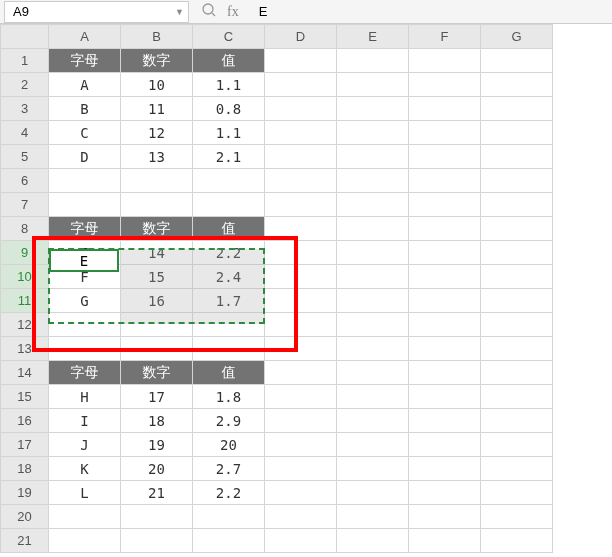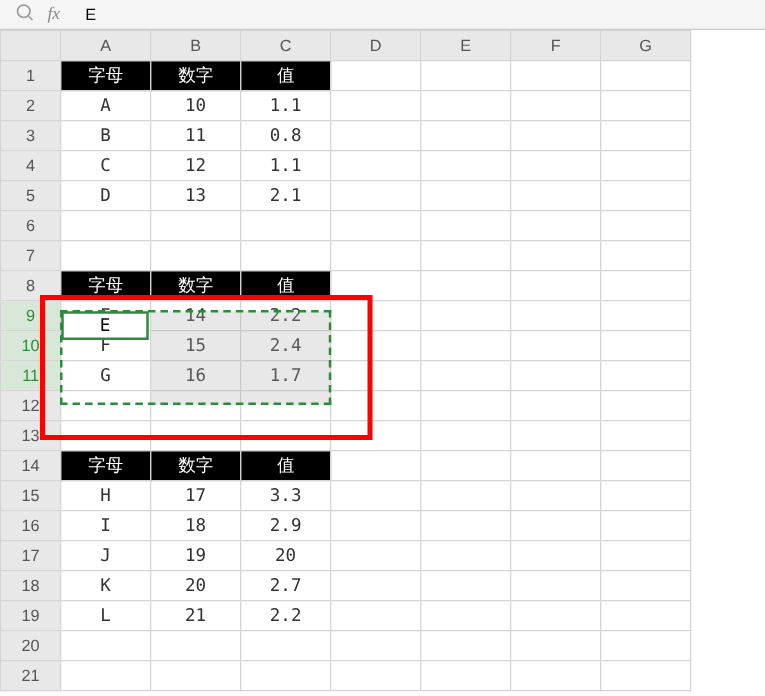--- a/index.html
+++ b/index.html
@@ -89,21 +89,21 @@
     font-size: 13px;
   }
   td.cell {
     background: #fff;
     font-family: "Consolas","SimSun",monospace;
     font-size: 14px;
   }
   
   
   td.tbl-header {
-    background: #000000;
+    background: #737373;
     color: #fff;
     border: 1px solid #9bc2e6;
     font-family: Liberation Serif, serif;
   }
   td.tbl-body {
     border: 1px solid #9bc2e6;
     color: #333;
   }
   
   
@@ -133,28 +133,32 @@
   
   
   th.row-sel { color: #2e8b3d; font-weight: bold; background:#d8e8d8;}
   
   .icon-svg { display:inline-block; }
 </style>
 </head>
 <body>
 
 <div class="formula-bar">
+  <div class="name-box">
+    <span>A9</span>
+    <span class="name-box-dd">▼</span>
+  </div>
   <div class="fb-icons">
     <span class="icon-svg">
       <svg width="16" height="16" viewBox="0 0 16 16">
           <circle cx="7" cy="7" r="5" fill="none" stroke="#999" stroke-width="1.3"></circle>
           <line x1="11" y1="11" x2="14" y2="14" stroke="#999" stroke-width="1.3"></line>
         </svg>
     </span>
-    <span style="font-style:italic;color:#888;font-family:serif;font-size:14px;">fx</span>
+    <span style="color:#888;font-family:serif;font-size:14px;">fx</span>
   </div>
   <div class="formula-input">
     <span>E</span>
   </div>
 </div>
 
 <div class="grid">
 <table class="sheet">
   <tbody>
         <tr>
@@ -307,21 +311,21 @@
     <td class="cell tbl-header">值</td>
     <td class="cell"></td>
     <td class="cell"></td>
     <td class="cell"></td>
     <td class="cell"></td>
   </tr>
   <tr>
     <th class="row-head">15</th>
     <td class="cell tbl-body">H</td>
     <td class="cell tbl-body">17</td>
-    <td class="cell tbl-body">3.3</td>
+    <td class="cell tbl-body">1.8</td>
     <td class="cell"></td>
     <td class="cell"></td>
     <td class="cell"></td>
     <td class="cell"></td>
   </tr>
   <tr>
     <th class="row-head">16</th>
     <td class="cell tbl-body">I</td>
     <td class="cell tbl-body">18</td>
     <td class="cell tbl-body">2.9</td>

